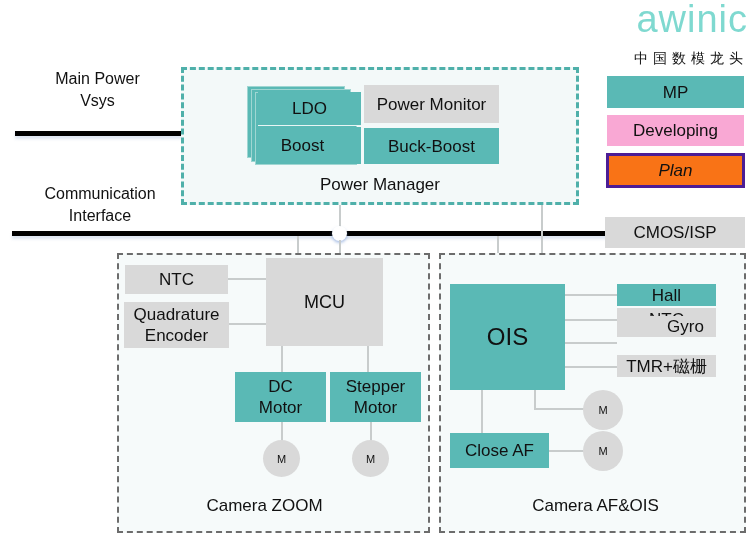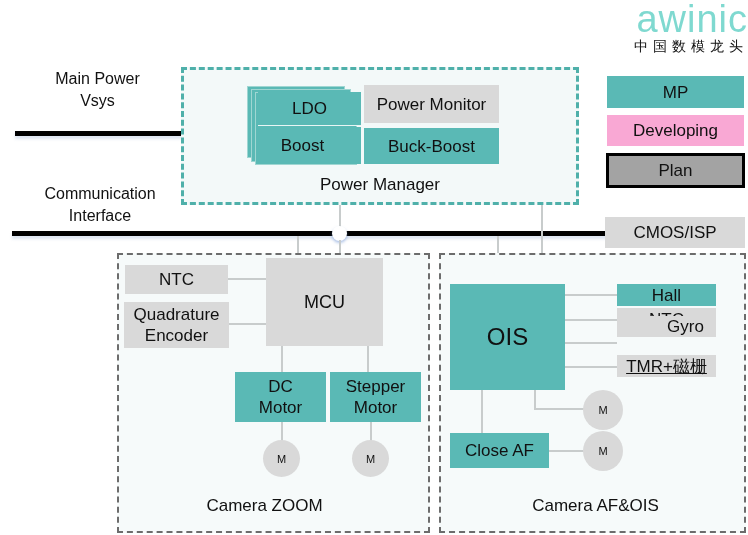--- a/index.html
+++ b/index.html
@@ -3,40 +3,40 @@
 <meta charset="utf-8">
 <style>
   html, body { margin: 0; padding: 0; background: #ffffff; }
   body { width: 748px; height: 535px; position: relative; overflow: hidden;
          font-family: "Liberation Sans", "DejaVu Sans", sans-serif; color: #111; }
   .abs { position: absolute; box-sizing: border-box; }
   .center { display: flex; align-items: center; justify-content: center; text-align: center; }
   .teal { background: #5ab9b5; }
   .lteal { background: #f9a8d4; }
   .gray { background: #d9d9d9; }
-  .plan { background: #a3a3a3; border: 3px solid #000000; }
+  .plan { background: #f97316; border: 3px solid #4c1d95; font-style: italic; }
   .txt { font-size: 17px; line-height: 21px; }
   .lbl { font-size: 16px; line-height: 22px; text-align: center; }
   .bus { background: #000; height: 5px; box-shadow: 0 3px 3px rgba(120,150,200,0.25); }
   .vline { background: #c8cccc; width: 2px; }
   .hline { background: #c8cccc; height: 2px; }
   .pm-box { border: 3px dashed #4fb0aa; background: #f3f9f9; }
   .cam-box { border: 2px dashed #6c6c6c; background: #f6fafa; }
   .motor { width: 37px; height: 37px; border-radius: 50%; background: #d9d9d9;
            font-size: 11px; display: flex; align-items: center; justify-content: center; }
   .logo-word { font-size: 38px; color: #7fd9d0; letter-spacing: 1px; font-weight: 300; line-height: 38px; }
   .logo-cn { font-size: 14px; letter-spacing: 5px; color: #111; }
   .stack { border: 1px solid #9fd6d2; }
 </style>
 </head>
 <body>
 
 <div class="abs" style="left:628px; top:0px; width:120px; height:56px;">
   <div class="logo-word" style="text-align:right;">awinic</div>
-  <div class="logo-cn" style="text-align:right; margin-top:0px;">中国数模龙头</div>
+  <div class="logo-cn" style="text-align:right; margin-top:12px;">中国数模龙头</div>
 </div>
 
 <div class="abs lbl" style="left:30px; top:68px; width:135px;">
   <div>Main Power</div>
   <div>Vsys</div>
 </div>
 <div class="abs bus" style="left:15px; top:131px; width:167px;"></div>
 
 <div class="abs lbl" style="left:25px; top:183px; width:150px;">
   <div>Communication</div>
@@ -99,21 +99,21 @@
 <div class="abs teal center" style="left:450px; top:284px; width:115px; height:106px; font-size:24px;">OIS</div>
 
 <div class="abs hline" style="left:565px; top:294px; width:52px;"></div>
 <div class="abs hline" style="left:565px; top:319px; width:52px;"></div>
 <div class="abs hline" style="left:565px; top:342px; width:52px;"></div>
 <div class="abs hline" style="left:565px; top:366px; width:52px;"></div>
 
 <div class="abs teal center txt" style="left:617px; top:284px; width:99px; height:22px;">Hall</div>
 <div class="abs gray center txt" style="left:617px; top:308px; width:99px; height:22px;">NTC</div>
 <div class="abs gray center txt" style="left:617px; top:316px; width:99px; height:21px;padding-left:38px;">Gyro</div>
-<div class="abs gray center txt" style="left:617px; top:355px; width:99px; height:22px;text-decoration:underline;">TMR+磁栅</div>
+<div class="abs gray center txt" style="left:617px; top:355px; width:99px; height:22px;">TMR+磁栅</div>
 
 <div class="abs vline" style="left:534px; top:390px; height:19px;"></div>
 <div class="abs hline" style="left:534px; top:408px; width:50px;"></div>
 <div class="abs motor" style="left:583px; top:390px; width:40px; height:40px;">M</div>
 
 <div class="abs vline" style="left:481px; top:390px; height:44px;"></div>
 <div class="abs teal center txt" style="left:450px; top:433px; width:99px; height:35px;">Close AF</div>
 <div class="abs hline" style="left:549px; top:450px; width:35px;"></div>
 <div class="abs motor" style="left:583px; top:431px; width:40px; height:40px;">M</div>
 

